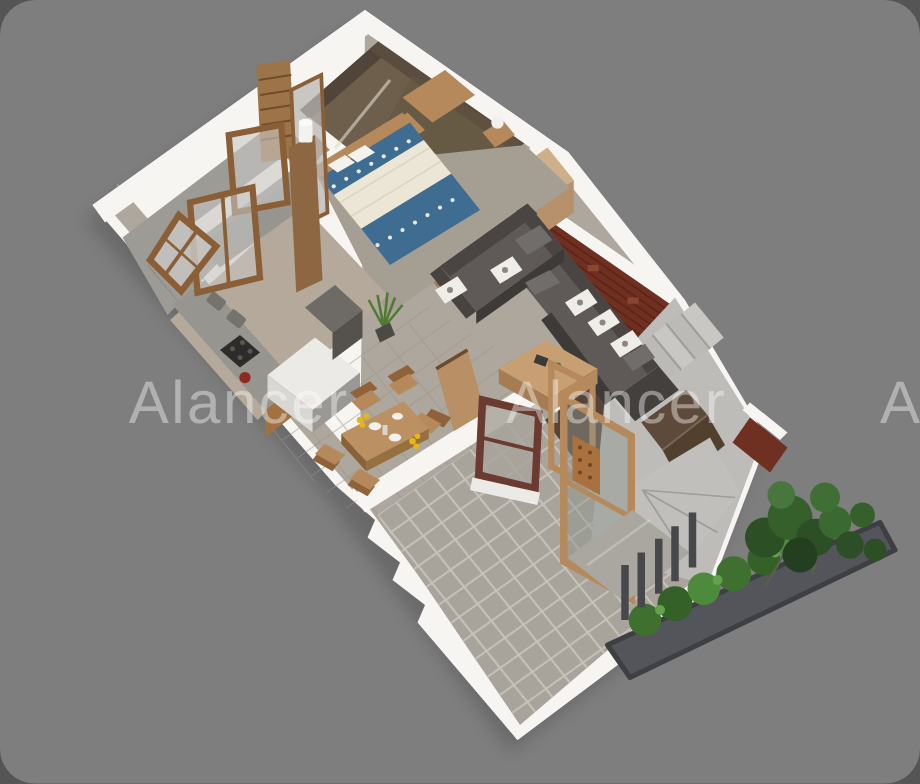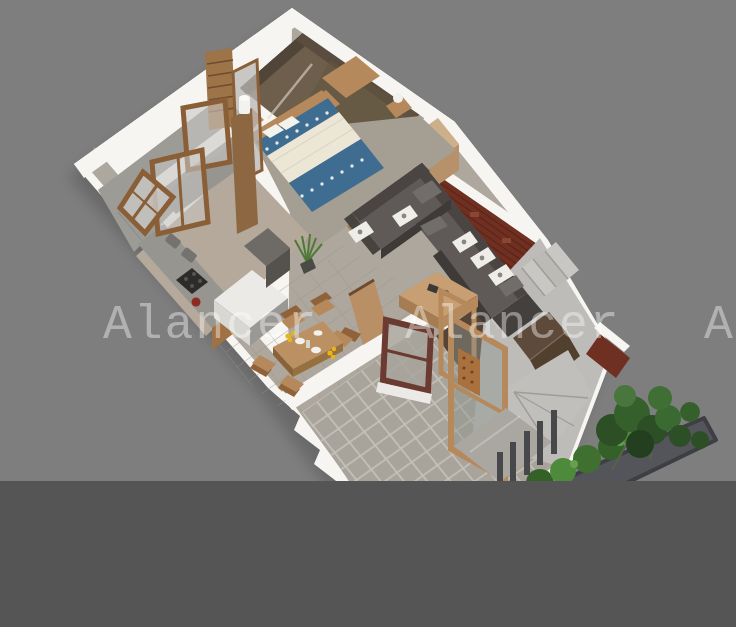--- a/index.html
+++ b/index.html
@@ -1,17 +1,17 @@
 <!DOCTYPE html>
 <html style="--bg: #7e7e7e; --wall: #f6f5f2; --wallShade: #e2e0dc; --interiorFloor: #ada79d; --bathroomFloor: #6e5f4c; --balconyFloor: #9c9b96; --courtyardTile: #a8a49c; --tileGrout: #c6c2ba; --hallGrout: #9b9589; --brick: #6f3022; --brickDark: #571f12; --woodLight: #cdb08a; --wood: #b5895b; --woodDark: #8a5f38; --maroon: #6b3a30; --sofa: #5f5a57; --sofaDark: #4a4543; --bedBlue: #3f6d92; --bedCream: #ece6d6; --counter: #96958f; --stairs: #c8c7c3; --stairsZone: #bdbcb8; --underStair: #564437; --planter: #54555a; --leaf: #3f7030; --leafDark: #2c4f26; --leafLight: #4d8a3c; --post: #46484c; --glass: #8e958f; --watermarkColor: #ffffff; --watermarkOpacity: 0.4;"><head>
 <meta charset="utf-8">
 <style>
   html,body{margin:0;padding:0;background:#555;}
-  #stage{position:relative;width:736px;height:481px;overflow:hidden;
-         font-family:Liberation Mono, monospace;}
+  #stage{position:relative;width:736px;height:627px;overflow:hidden;
+         font-family:Liberation Sans, sans-serif;border-radius:28px;}
   svg{display:block}
   .bg{fill:var(--bg)}
   .wall{fill:var(--wall)}
   .intfloor{fill:var(--interiorFloor)}
   .bathfloor{fill:var(--bathroomFloor)}
   .balcfloor{fill:var(--balconyFloor)}
   .courtyard{fill:var(--courtyardTile)}
   .brick{fill:var(--brick)}
   .brickline{stroke:var(--brickDark)}
   .woodlight{fill:var(--woodLight)}

